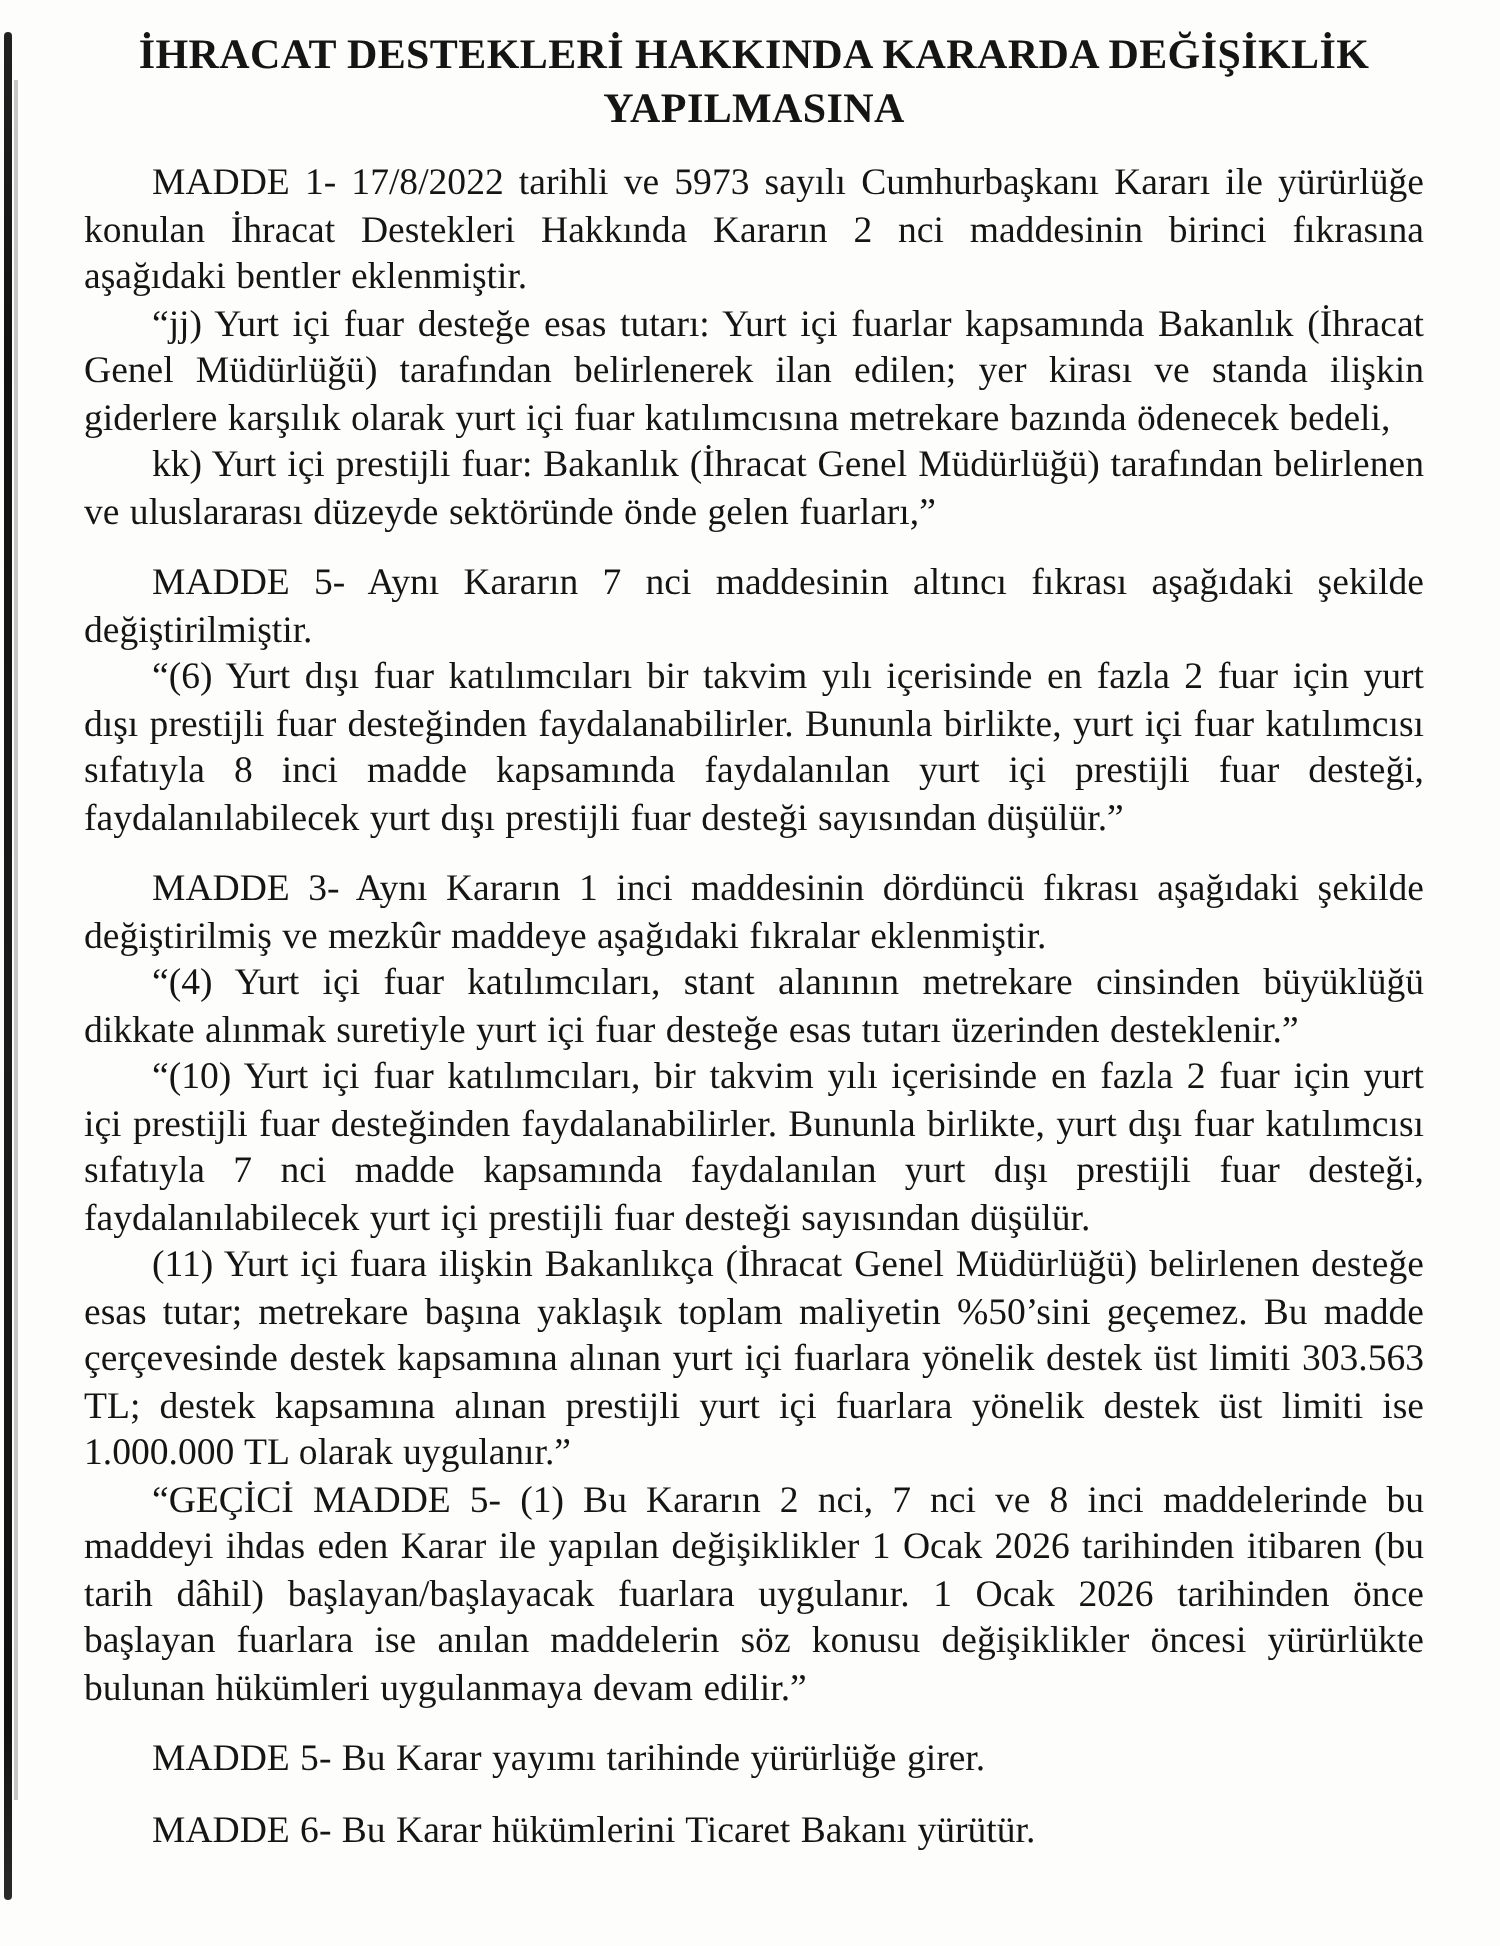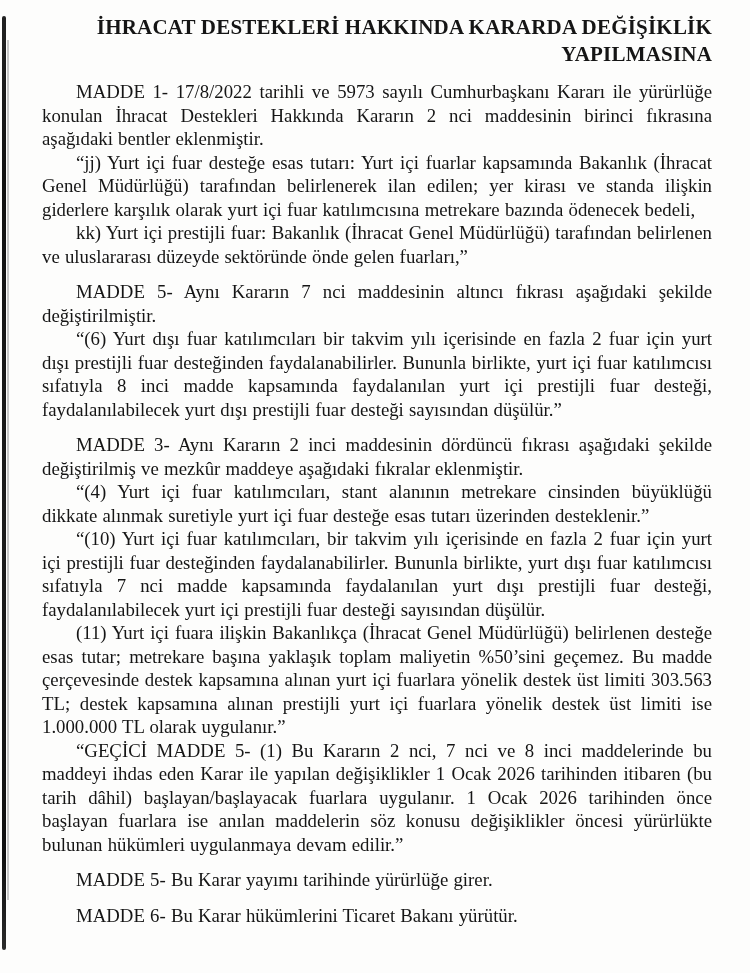--- a/index.html
+++ b/index.html
@@ -28,21 +28,21 @@
     position: absolute;
     left: 7px;
     top: 40px;
     width: 2px;
     height: 860px;
     background: rgba(40,40,40,0.25);
   }
   h1.doc-title {
     font-size: 21px;
     font-weight: bold;
-    text-align: right;
+    text-align: center;
     line-height: 27px;
     margin: 4px 0 12px 0;
     letter-spacing: 0.2px;
   }
   h1.doc-title .title-line { display: block; }
   p.para {
     font-size: 18.8px;
     line-height: 23.5px;
     text-align: justify;
     margin: 0;
@@ -66,21 +66,21 @@
   <p class="para block-start"><b class="lead">MADDE 1-</b><span> 17/8/2022 tarihli ve 5973 sayılı Cumhurbaşkanı Kararı ile yürürlüğe konulan İhracat Destekleri Hakkında Kararın 2 nci maddesinin birinci fıkrasına aşağıdaki bentler eklenmiştir.</span></p>
 
   <p class="para"><span>“jj) Yurt içi fuar desteğe esas tutarı: Yurt içi fuarlar kapsamında Bakanlık (İhracat Genel Müdürlüğü) tarafından belirlenerek ilan edilen; yer kirası ve standa ilişkin giderlere karşılık olarak yurt içi fuar katılımcısına metrekare bazında ödenecek bedeli,</span></p>
 
   <p class="para"><span>kk) Yurt içi prestijli fuar: Bakanlık (İhracat Genel Müdürlüğü) tarafından belirlenen ve uluslararası düzeyde sektöründe önde gelen fuarları,”</span></p>
 
   <p class="para block-start"><b class="lead">MADDE 5-</b><span> Aynı Kararın 7 nci maddesinin altıncı fıkrası aşağıdaki şekilde değiştirilmiştir.</span></p>
 
   <p class="para"><span>“(6) Yurt dışı fuar katılımcıları bir takvim yılı içerisinde en fazla 2 fuar için yurt dışı prestijli fuar desteğinden faydalanabilirler. Bununla birlikte, yurt içi fuar katılımcısı sıfatıyla 8 inci madde kapsamında faydalanılan yurt içi prestijli fuar desteği, faydalanılabilecek yurt dışı prestijli fuar desteği sayısından düşülür.”</span></p>
 
-  <p class="para block-start"><b class="lead">MADDE 3-</b><span> Aynı Kararın 2 inci maddesinin dördüncü fıkrası aşağıdaki şekilde değiştirilmiş ve mezkûr maddeye aşağıdaki fıkralar eklenmiştir.</span></p>
+  <p class="para block-start"><b class="lead">MADDE 3-</b><span> Aynı Kararın 1 inci maddesinin dördüncü fıkrası aşağıdaki şekilde değiştirilmiş ve mezkûr maddeye aşağıdaki fıkralar eklenmiştir.</span></p>
 
   <p class="para"><span>“(4) Yurt içi fuar katılımcıları, stant alanının metrekare cinsinden büyüklüğü dikkate alınmak suretiyle yurt içi fuar desteğe esas tutarı üzerinden desteklenir.”</span></p>
 
   <p class="para"><span>“(10) Yurt içi fuar katılımcıları, bir takvim yılı içerisinde en fazla 2 fuar için yurt içi prestijli fuar desteğinden faydalanabilirler. Bununla birlikte, yurt dışı fuar katılımcısı sıfatıyla 7 nci madde kapsamında faydalanılan yurt dışı prestijli fuar desteği, faydalanılabilecek yurt içi prestijli fuar desteği sayısından düşülür.</span></p>
 
   <p class="para"><span>(11) Yurt içi fuara ilişkin Bakanlıkça (İhracat Genel Müdürlüğü) belirlenen desteğe esas tutar; metrekare başına yaklaşık toplam maliyetin %50’sini geçemez. Bu madde çerçevesinde destek kapsamına alınan yurt içi fuarlara yönelik destek üst limiti 303.563 TL; destek kapsamına alınan prestijli yurt içi fuarlara yönelik destek üst limiti ise 1.000.000 TL olarak uygulanır.”</span></p>
 
 
   <p class="para"><span>“GEÇİCİ MADDE 5- (1) Bu Kararın 2 nci, 7 nci ve 8 inci maddelerinde bu maddeyi ihdas eden Karar ile yapılan değişiklikler 1 Ocak 2026 tarihinden itibaren (bu tarih dâhil) başlayan/başlayacak fuarlara uygulanır. 1 Ocak 2026 tarihinden önce başlayan fuarlara ise anılan maddelerin söz konusu değişiklikler öncesi yürürlükte bulunan hükümleri uygulanmaya devam edilir.”</span></p>
 

